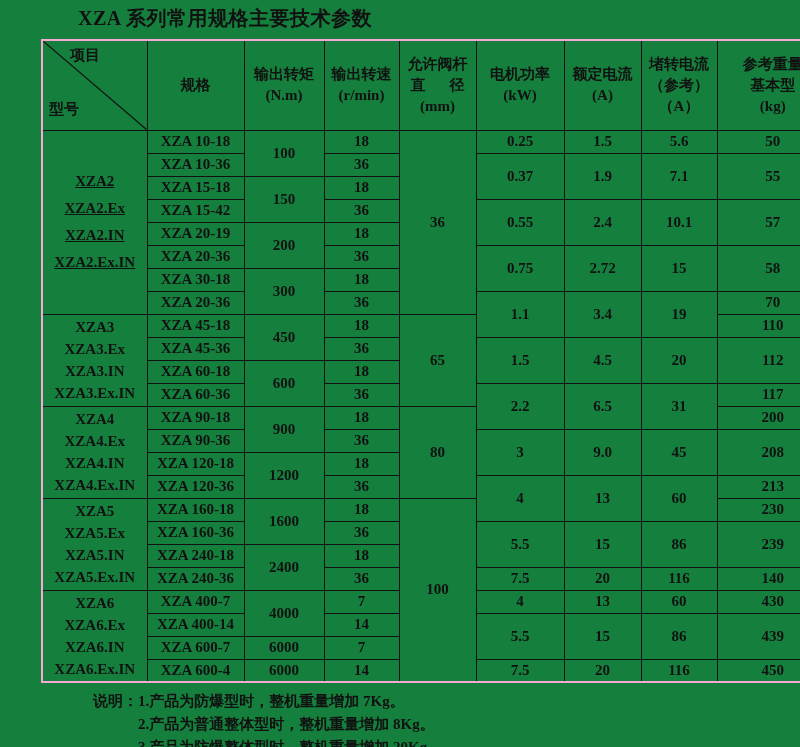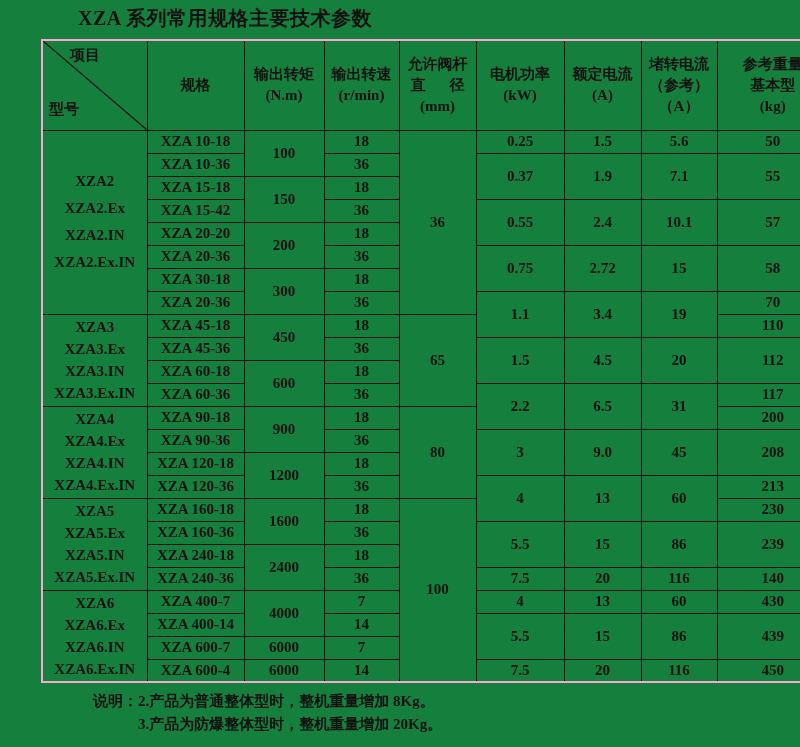--- a/index.html
+++ b/index.html
@@ -34,21 +34,21 @@
     padding:0;
     overflow:hidden;
   }
   thead tr { height:90px; }
   thead td { border-bottom:2px solid #111; }
   tbody tr { height:23px; }
   .hl { line-height:21px; }
   .stem2 { display:flex; justify-content:space-between; padding:0 11px; line-height:21px; }
   .tl { text-align:left; padding-left:8px; }
   .model { text-align:left; padding-left:6px; line-height:22px; }
-  .m8 { line-height:27px; }
+  .m8 { line-height:27px;text-decoration:underline; }
   .corner { position:relative; }
   .corner svg { position:absolute; left:0; top:0; width:100%; height:100%; display:block; }
   .corner-top { position:absolute; top:5px; left:27px; }
   .corner-bottom { position:absolute; bottom:11px; left:6px; }
   .notes {
     display:flex;
     margin:7px 0 0 60px;
     font-size:15px;
     font-weight:bold;
     line-height:23px;
@@ -153,21 +153,21 @@
       </tr>
       <tr>
         <td class="tl">XZA 15-42</td>
         <td>36</td>
         <td rowspan="2">0.55</td>
         <td rowspan="2">2.4</td>
         <td rowspan="2">10.1</td>
         <td rowspan="2">57</td>
       </tr>
       <tr>
-        <td class="tl">XZA 20-20</td>
+        <td class="tl">XZA 20-19</td>
         <td rowspan="2">200</td>
         <td>18</td>
       </tr>
       <tr>
         <td class="tl">XZA 20-36</td>
         <td>36</td>
         <td rowspan="2">0.75</td>
         <td rowspan="2">2.72</td>
         <td rowspan="2">15</td>
         <td rowspan="2">58</td>
@@ -323,17 +323,18 @@
         <td>20</td>
         <td>116</td>
         <td>450</td>
       </tr>
     </tbody>
   </table>
 
   <div class="notes">
     <span class="notes-label">说明：</span>
     <span class="notes-items">
+      <div>1.产品为防爆型时，整机重量增加 7Kg。</div>
       <div>2.产品为普通整体型时，整机重量增加 8Kg。</div>
       <div>3.产品为防爆整体型时，整机重量增加 20Kg。</div>
     </span>
   </div>
 </div>
 
 </body></html>

